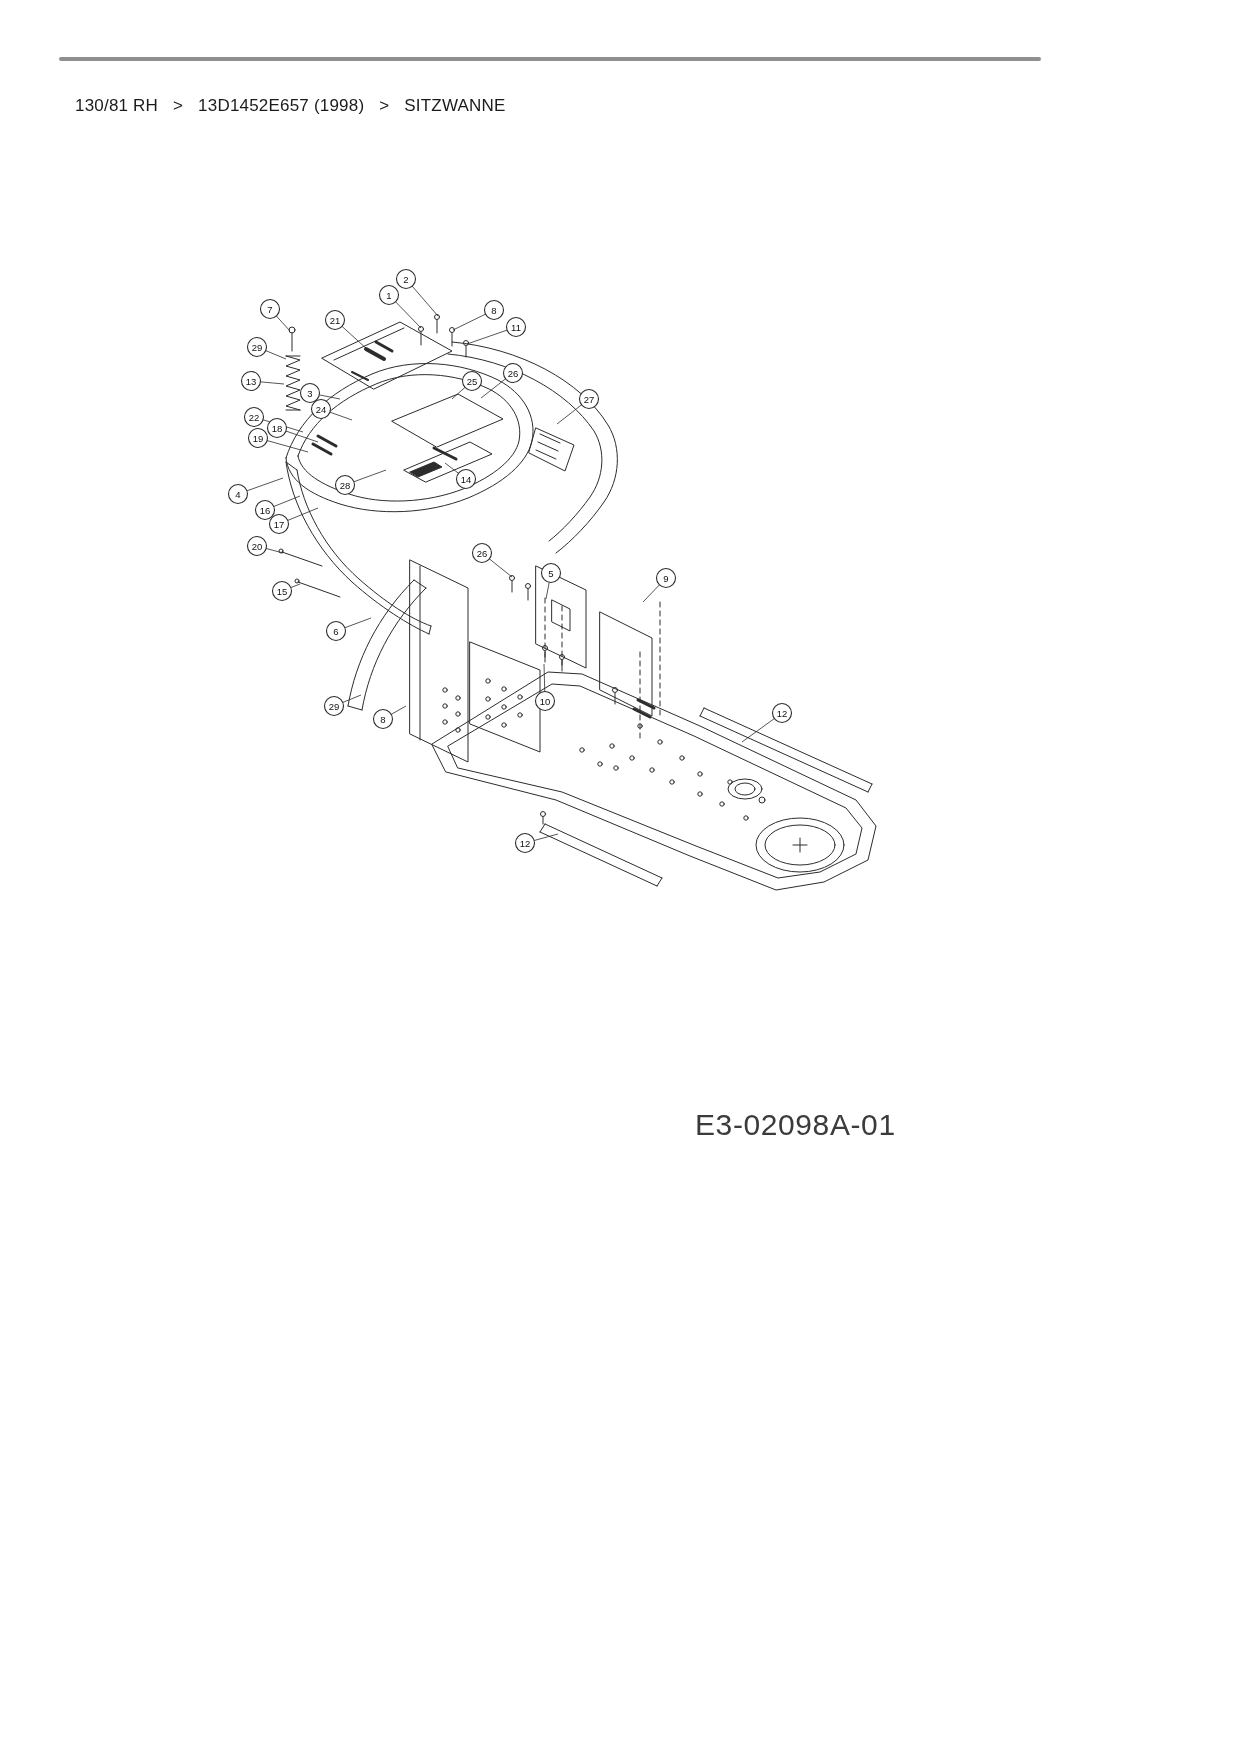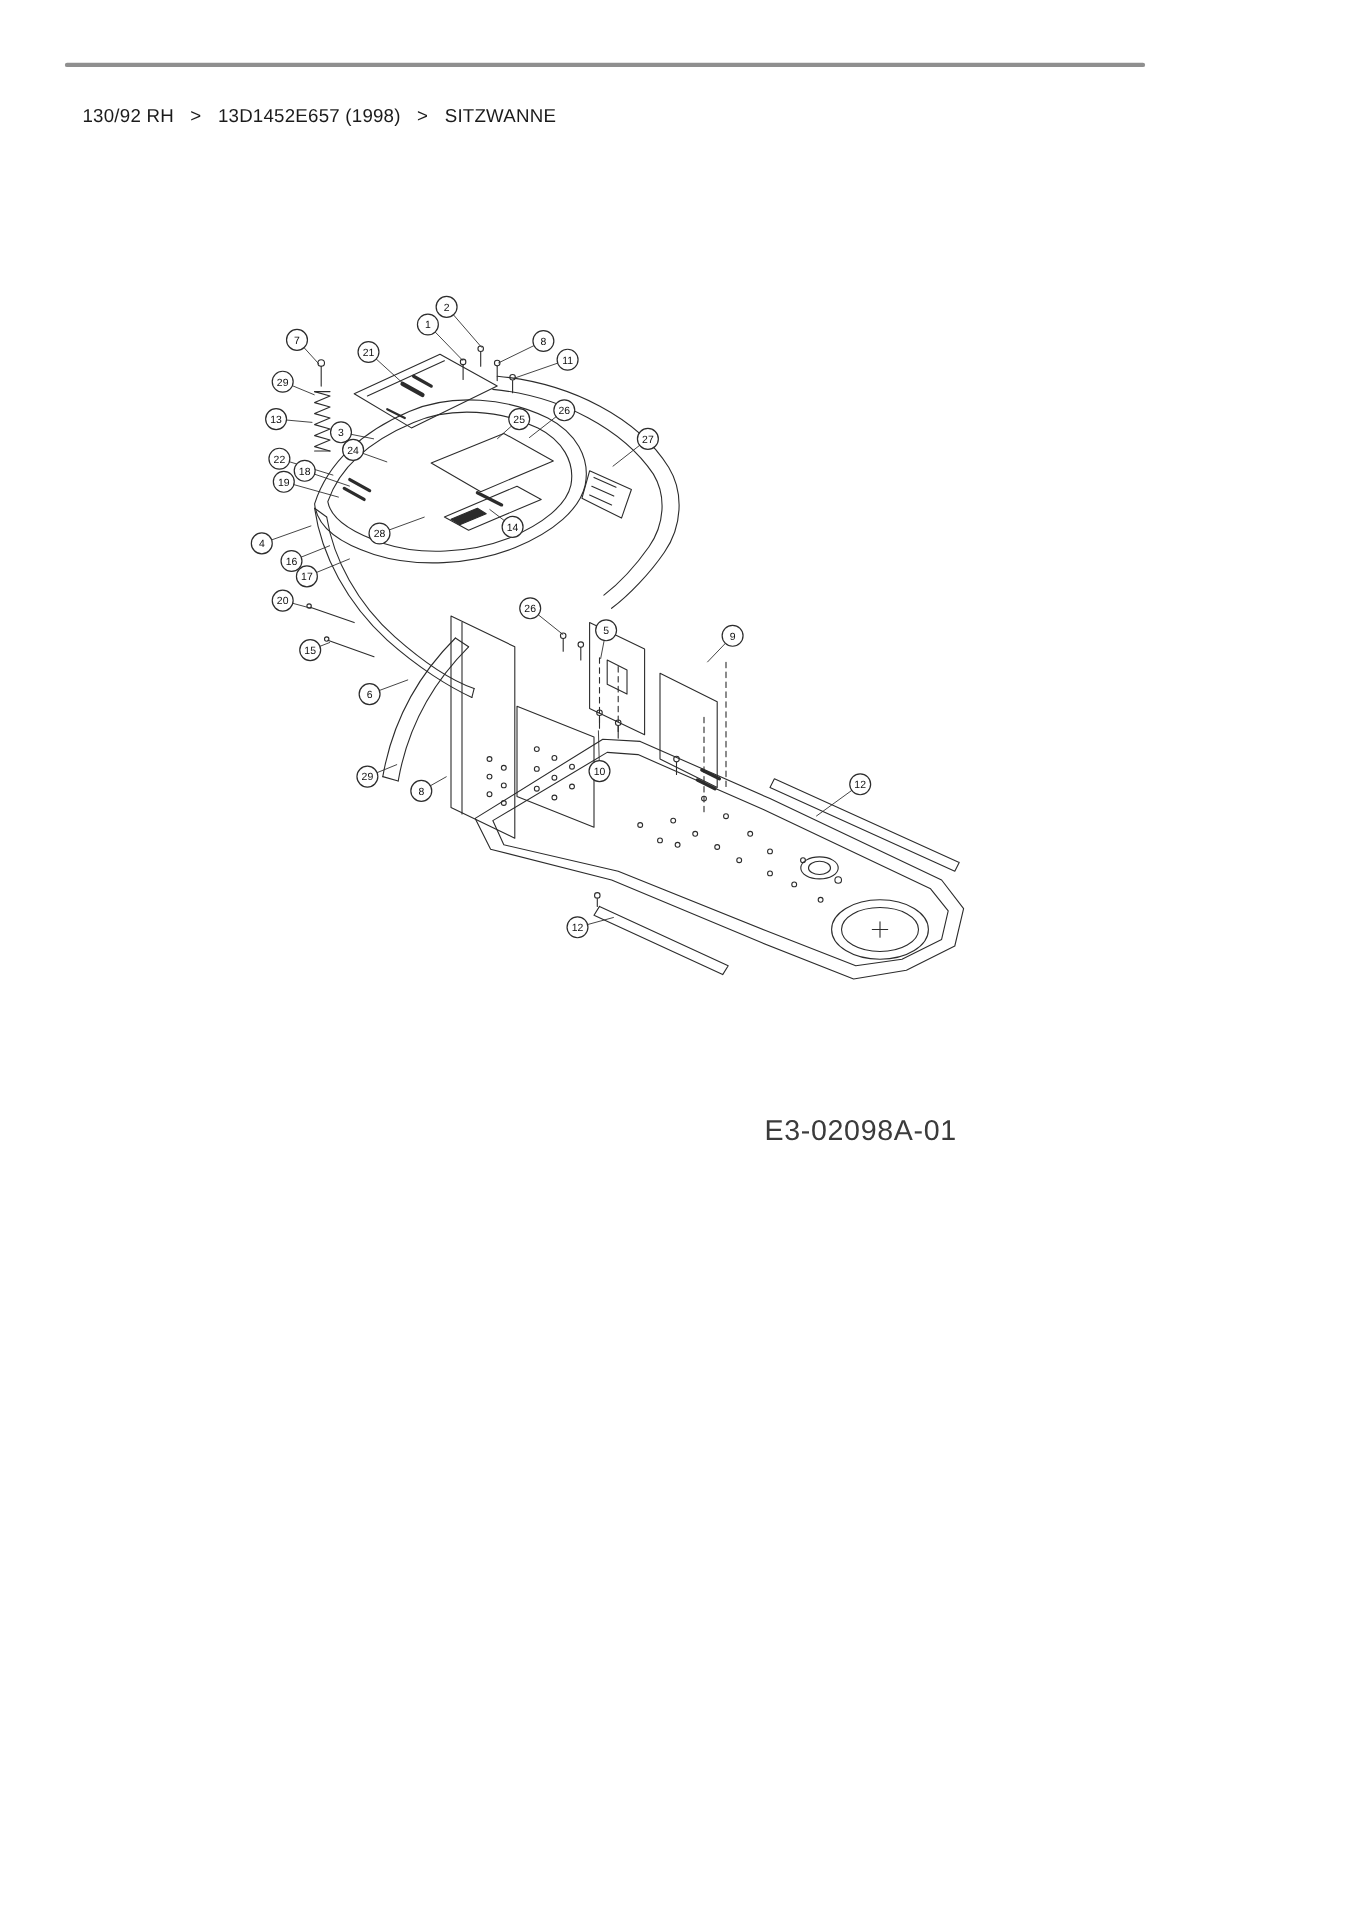--- a/index.html
+++ b/index.html
@@ -16,38 +16,38 @@
   .breadcrumb{
     position:absolute;left:75px;top:96px;
     font-size:17px;color:#1b1b1b;letter-spacing:.2px;white-space:nowrap;
   }
   .breadcrumb .crumb{cursor:default;}
   .breadcrumb .sep{margin:0 10px;color:#1b1b1b;}
   svg.diagram{
     position:absolute;left:0;top:0;width:1240px;height:1754px;
   }
   .diagram-code{
-    position:absolute;left:695px;top:1012px;
-    font-size:26px;color:#3b3b3b;letter-spacing:.6px;
+    position:absolute;left:695px;top:1108px;
+    font-size:30px;color:#3b3b3b;letter-spacing:.6px;
   }
   
   .leader{stroke:#2c2c2c;stroke-width:.8;}
   .balloon{fill:#ffffff;stroke:#2c2c2c;stroke-width:1.1;}
   .balloon-num{
     font-family:"Liberation Sans",sans-serif;font-size:9.5px;fill:#111111;
     text-anchor:middle;
   }
 </style>
 </head>
 <body>
 
 <div class="top-rule"></div>
 
 <div class="breadcrumb">
-  <span class="crumb">130/92 RH</span>
+  <span class="crumb">130/81 RH</span>
   <span class="sep">&gt;</span>
   <span class="crumb">13D1452E657 (1998)</span>
   <span class="sep">&gt;</span>
   <span class="crumb">SITZWANNE</span>
 </div>
 
 <svg class="diagram" viewBox="0 0 1240 1754" xmlns="http://www.w3.org/2000/svg">
   <g stroke="#2c2c2c" fill="none" stroke-width="1" stroke-linecap="round" stroke-linejoin="round">
 
     <circle cx="292" cy="330" r="3"></circle>

